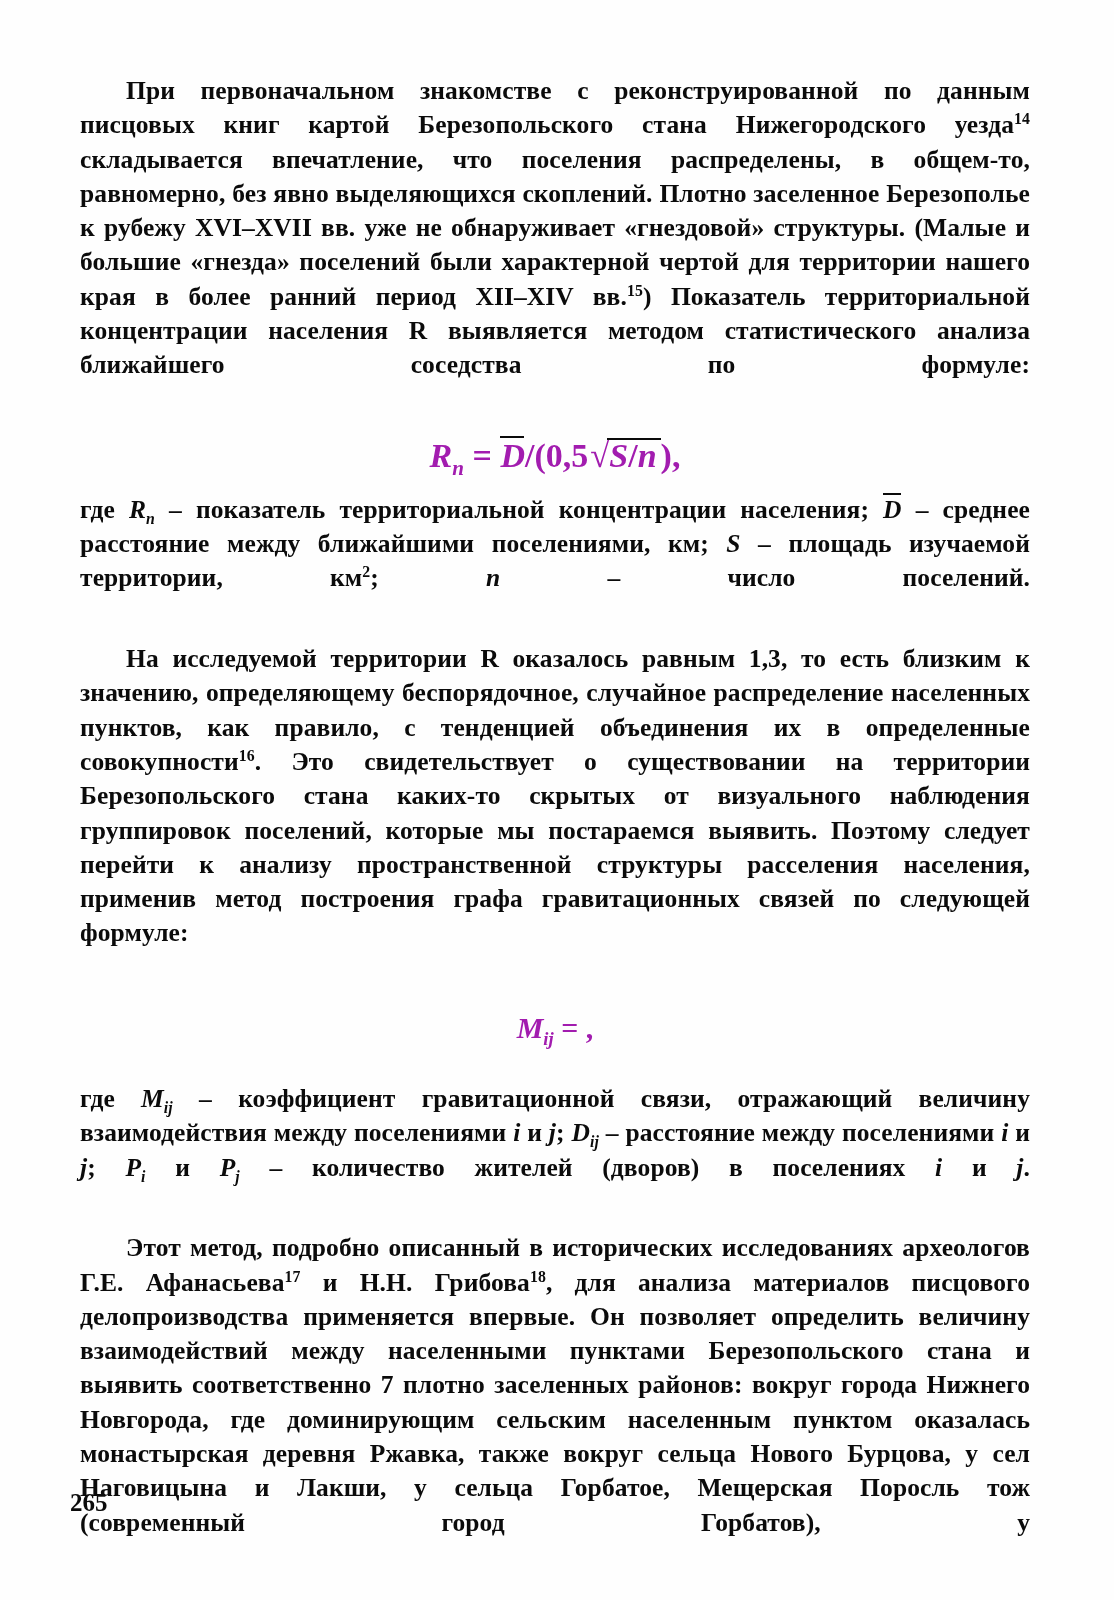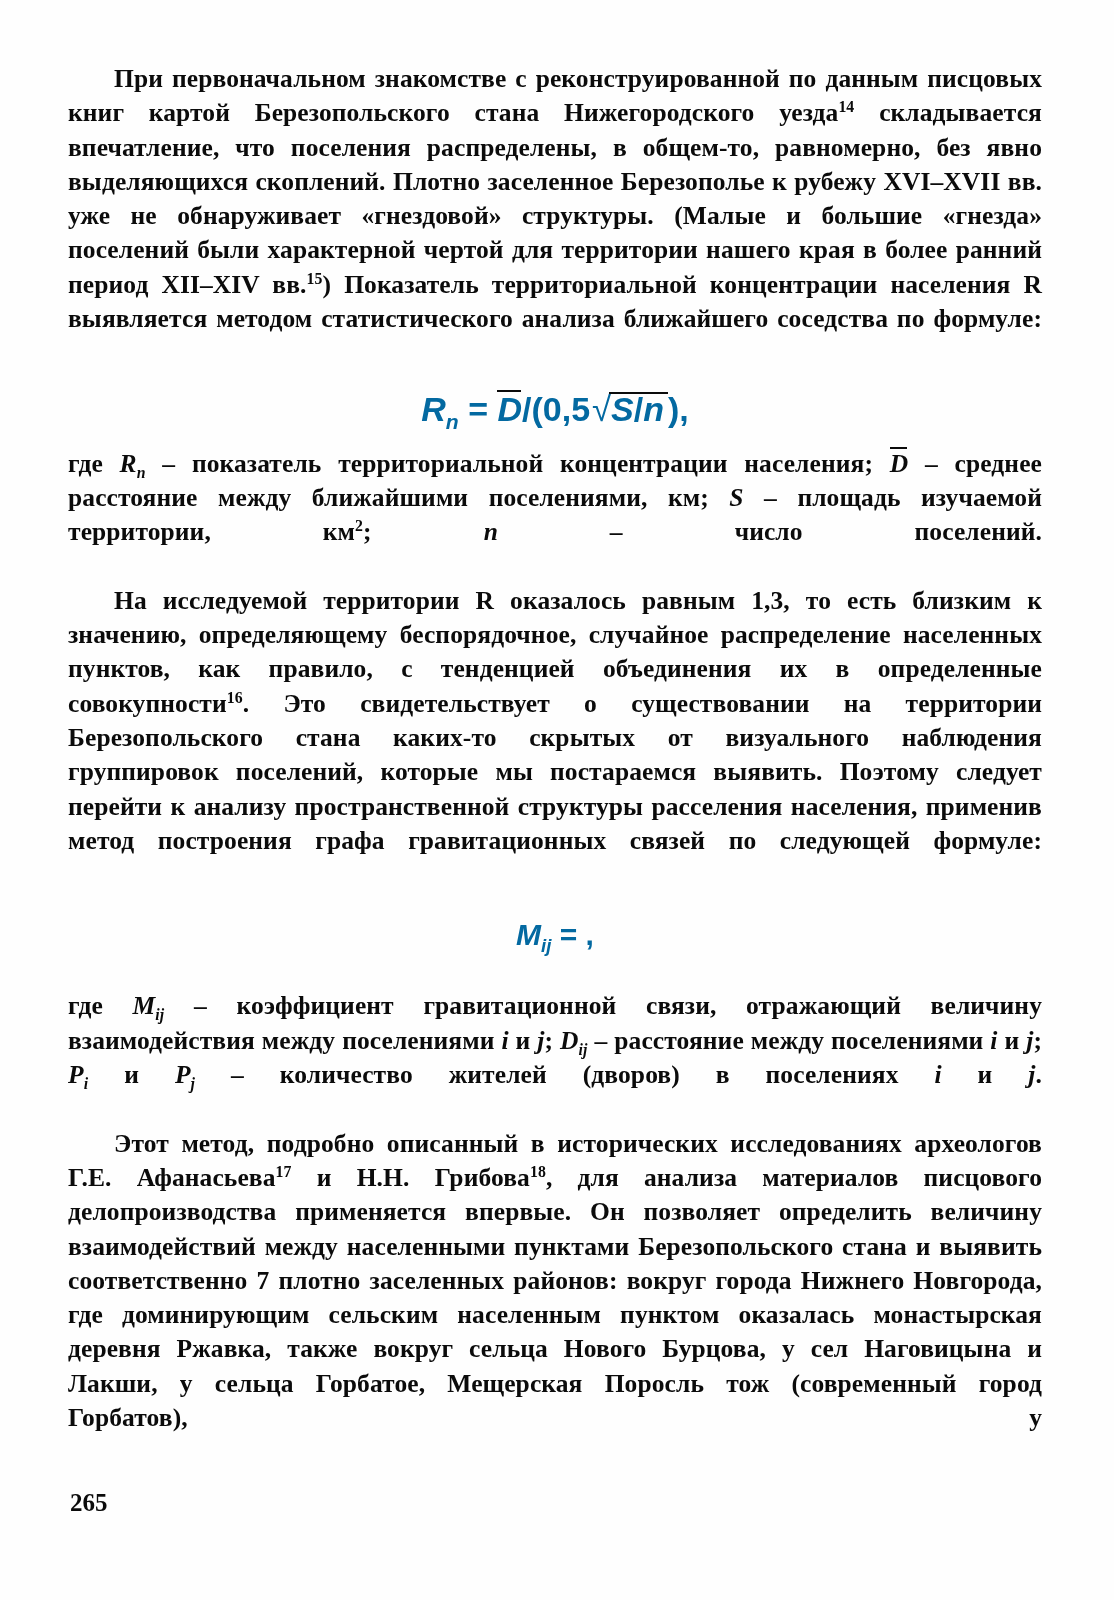--- a/index.html
+++ b/index.html
@@ -26,21 +26,21 @@
   }
 
   .textblock {
     position: absolute;
     left: 68px;
     top: 62px;
     width: 974px;
   }
 
   p.para {
-    margin: 0;
+    margin: 12px;
     text-align: justify;
     text-justify: inter-word;
     font-size: 25.5px;
     line-height: 34.3px;
     letter-spacing: 0.1px;
     word-spacing: 0.3px;
     font-weight: 600;
     -webkit-font-smoothing: none;
   }
   p.para.indent { text-indent: 46px; }
@@ -76,22 +76,22 @@
     position: absolute;
     left: 0; right: 1px;
     top: 1px;
     height: 2px;
     background: #0b0b0b;
   }
 
   
   .formula {
     text-align: center;
-    font-family: Liberation Sans, sans-serif;
-    color: #0369a1;
+    font-family: Liberation Serif, serif;
+    color: #a21caf;
   }
   .formula-1 {
     margin: 18px 0 16px 0;
     font-size: 34px;
     line-height: 1.15;
     font-weight: 700;
   }
   .formula-2 {
     margin: 26px 0 38px 0;
     font-size: 30px;

